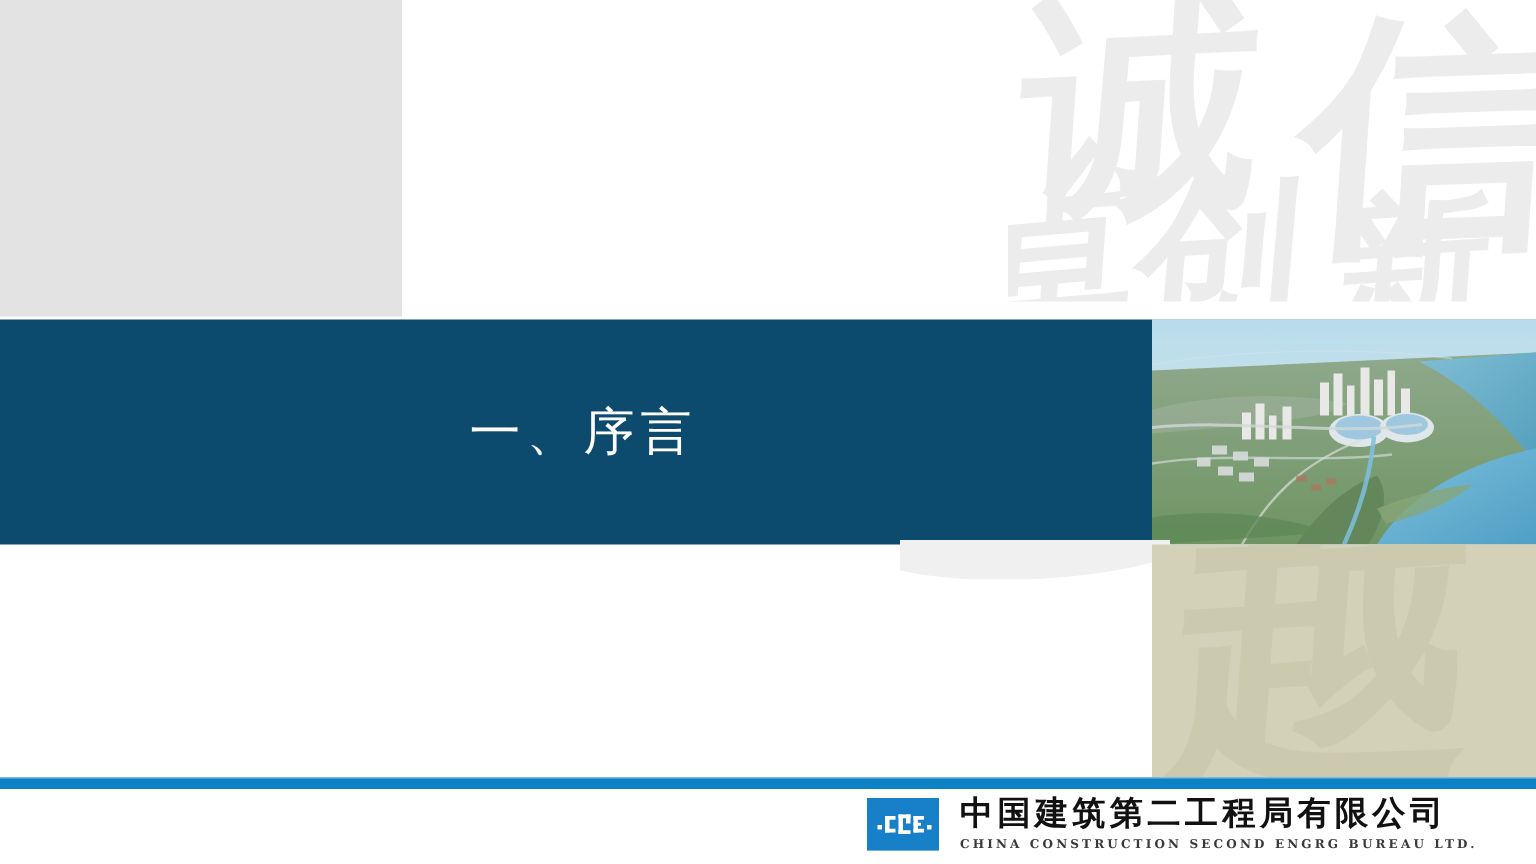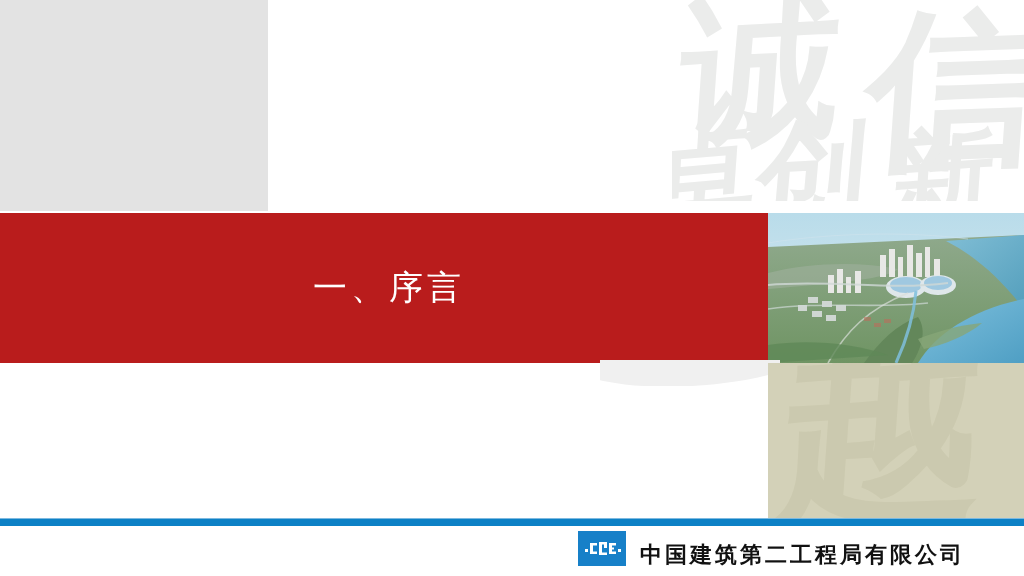--- a/index.html
+++ b/index.html
@@ -91,21 +91,21 @@
     width: 268px;
     height: 211px;
     background: #e3e3e3;
   }
   .blue-band {
     position: absolute;
     left: 0;
     top: 213px;
     width: 768px;
     height: 150px;
-    background: #b91c1c;
+    background: #0c4a6e;
   }
   .band-title {
     position: absolute;
     left: 0;
     top: 0;
     width: 768px;
     height: 150px;
     display: flex;
     align-items: center;
     justify-content: center;
@@ -318,16 +318,17 @@
           <rect x="31" y="12" width="3" height="11"></rect>
           <rect x="31" y="12" width="7" height="2.5"></rect>
           <rect x="31" y="16.5" width="5" height="2"></rect>
           <rect x="31" y="20.5" width="7" height="2.5"></rect>
           <rect x="40" y="18" width="3" height="3"></rect>
         </g>
       </svg>
     </span>
     <span class="logo-text">
       <span class="logo-cn">中国建筑第二工程局有限公司</span>
+      <span class="logo-en">CHINA CONSTRUCTION SECOND ENGRG BUREAU LTD.</span>
     </span>
   </div>
 
 </div>
 
 </body></html>

